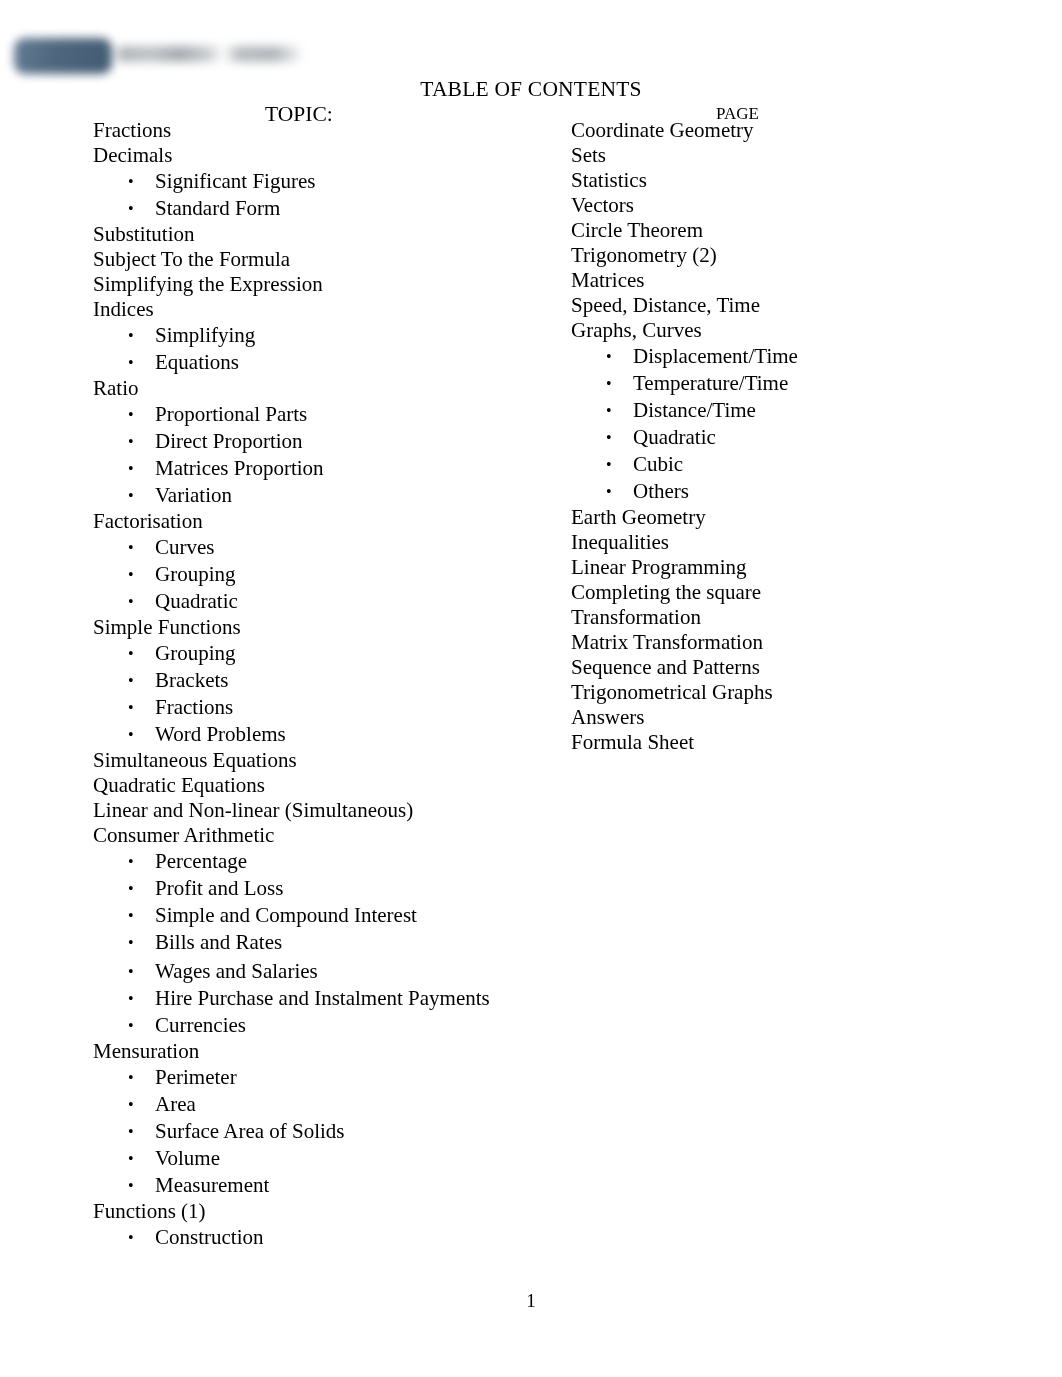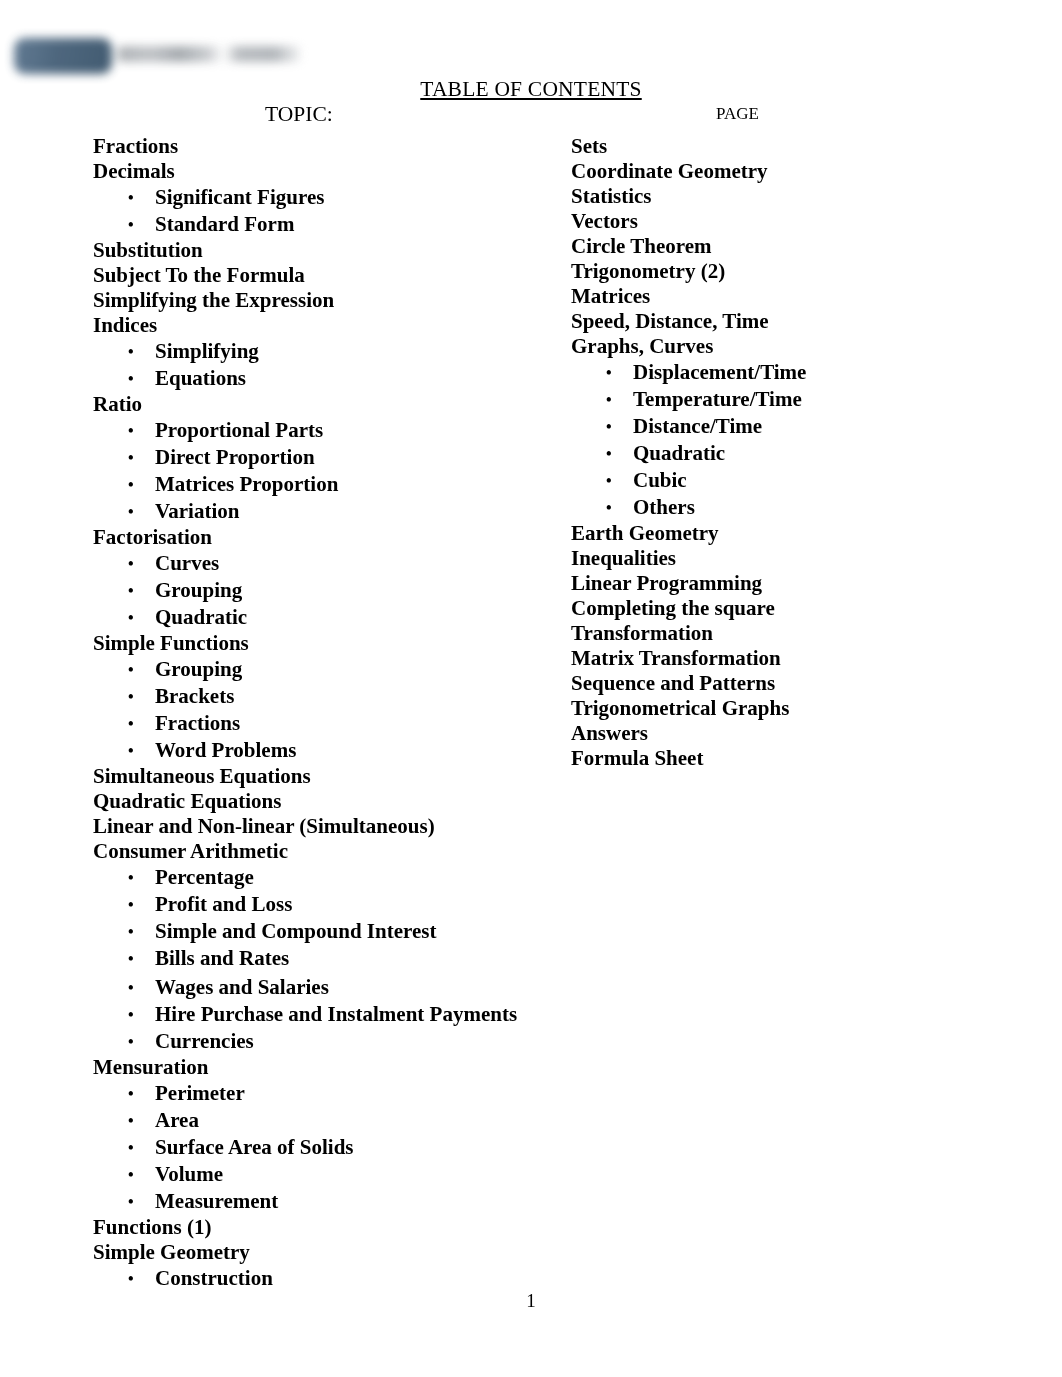--- a/index.html
+++ b/index.html
@@ -62,21 +62,20 @@
     position: absolute;
     left: 0;
     top: 76px;
     width: 1062px;
     text-align: center;
     font-size: 21.5px;
     line-height: 26px;
     letter-spacing: 0.2px;
   }
   .doc-title span {
-    text-decoration: underline;
     text-underline-offset: 2px;
     text-align: center;
   }
   .topic-head {
     position: absolute;
     left: 265px;
     top: 101px;
     font-size: 21.5px;
     line-height: 26px;
   }
@@ -84,22 +83,21 @@
     position: absolute;
     left: 716px;
     top: 101px;
     font-size: 17px;
     line-height: 26px;
   }
 
   
   .col {
     position: absolute;
-    top: 134px;
-    font-weight: bold;
+    top: 118px;
   }
   .col-left  { left: 93px;  width: 470px; }
   .col-right { left: 571px; width: 470px; }
 
   ul.toc {
     list-style: none;
     margin: 0;
     padding: 0;
   }
   li.item {
@@ -188,29 +186,28 @@
         <li class="item sub gap-before"><span class="bullet">•</span><span class="sub-label">Wages and Salaries</span></li>
         <li class="item sub"><span class="bullet">•</span><span class="sub-label">Hire Purchase and Instalment Payments</span></li>
         <li class="item sub"><span class="bullet">•</span><span class="sub-label">Currencies</span></li>
         <li class="item"><span>Mensuration</span></li>
         <li class="item sub"><span class="bullet">•</span><span class="sub-label">Perimeter</span></li>
         <li class="item sub"><span class="bullet">•</span><span class="sub-label">Area</span></li>
         <li class="item sub"><span class="bullet">•</span><span class="sub-label">Surface Area of Solids</span></li>
         <li class="item sub"><span class="bullet">•</span><span class="sub-label">Volume</span></li>
         <li class="item sub"><span class="bullet">•</span><span class="sub-label">Measurement</span></li>
         <li class="item"><span>Functions (1)</span></li>
-        <li class="item"><span>Simple Geometry</span></li>
         <li class="item sub"><span class="bullet">•</span><span class="sub-label">Construction</span></li>
       </ul>
   </div>
 
   <div class="col col-right">
     <ul class="toc" id="right-list">
+        <li class="item"><span>Coordinate Geometry</span></li>
         <li class="item"><span>Sets</span></li>
-        <li class="item"><span>Coordinate Geometry</span></li>
         <li class="item"><span>Statistics</span></li>
         <li class="item"><span>Vectors</span></li>
         <li class="item"><span>Circle Theorem</span></li>
         <li class="item"><span>Trigonometry (2)</span></li>
         <li class="item"><span>Matrices</span></li>
         <li class="item"><span>Speed, Distance, Time</span></li>
         <li class="item"><span>Graphs, Curves</span></li>
         <li class="item sub"><span class="bullet">•</span><span class="sub-label">Displacement/Time</span></li>
         <li class="item sub"><span class="bullet">•</span><span class="sub-label">Temperature/Time</span></li>
         <li class="item sub"><span class="bullet">•</span><span class="sub-label">Distance/Time</span></li>

